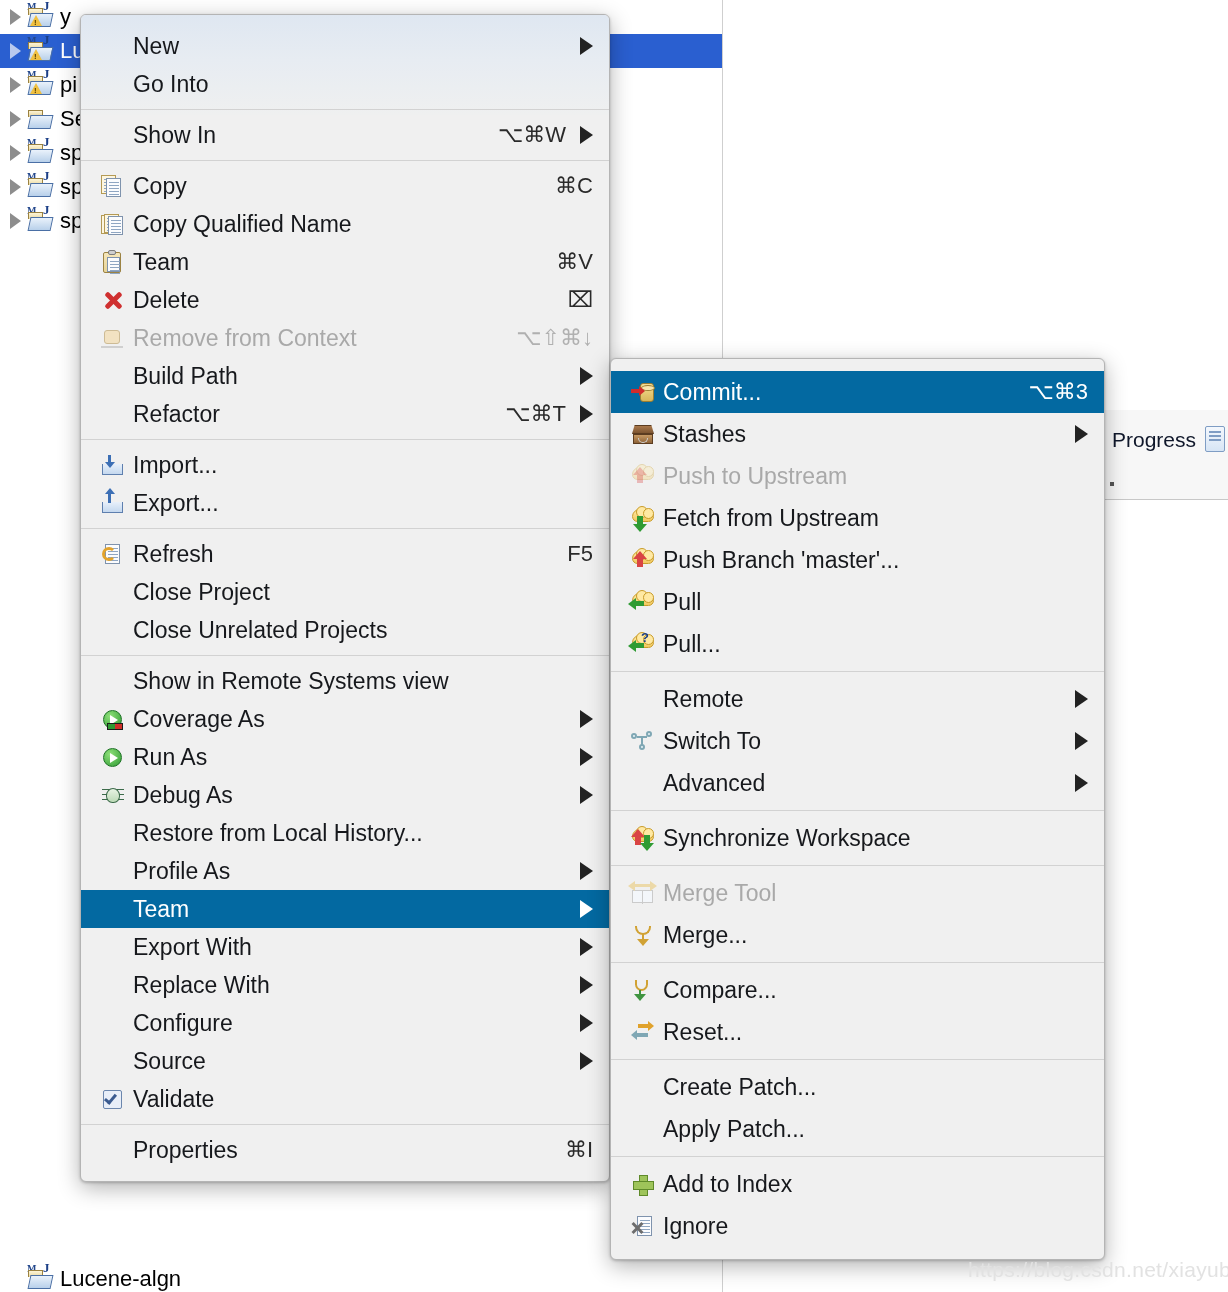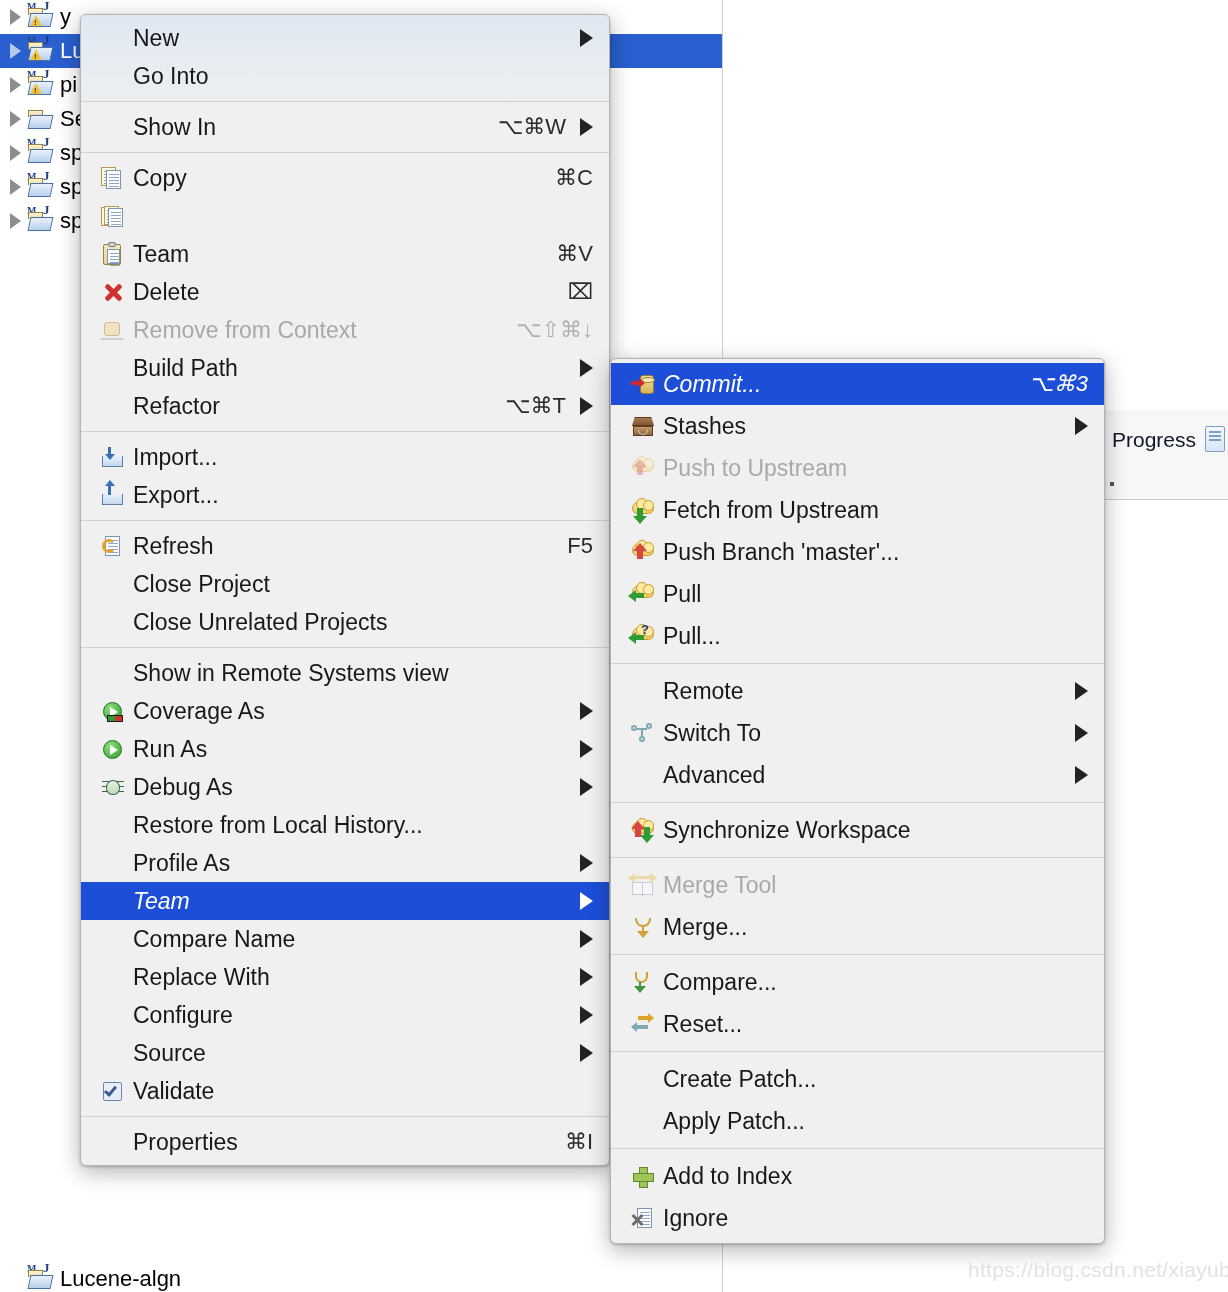--- a/index.html
+++ b/index.html
@@ -88,40 +88,40 @@
   }
   .progress-dot { position:absolute; left:8px; top:72px; width:4px; height:4px; background:#555; }
 
   
   .menu {
     position:absolute;
     background:#f0f0f0;
     border:1px solid #b4b4b4;
     border-radius:6px;
     box-shadow: 0 6px 22px rgba(0,0,0,.30), 0 1px 3px rgba(0,0,0,.22);
-    padding: 4px 0;
+    padding: 12px 0;
     overflow:hidden;
   }
   .menu-main { left:80px; top:14px; width:530px; }
   .menu-main .topgrad {
     position:absolute; left:0; top:0; right:0; height:100px;
     background: linear-gradient(180deg,#dfe7f1 0%, #e7ecf2 45%, #eff0f0 100%);
     pointer-events:none;
   }
   .menu-sub { left:610px; top:358px; width:495px; }
 
   .menu-inner { position:relative; }
 
   .mi {
     position:relative; display:flex; align-items:center;
     height: 38px; padding: 0 16px 0 16px;
     font-size: 23px; color:#16181c; white-space:nowrap;
   }
   .mi.sub-wide { height: 42px; }
-  .mi.hl { background:#1d4ed8; color:#ffffff;font-style:italic; }
+  .mi.hl { background:#0369a1; color:#ffffff; }
   .mi.dis { color:#a9a9a9; }
   .mi .ico {
     width: 34px; flex:0 0 34px; height:26px; position:relative; margin-right:2px;
   }
   .mi .lbl { flex:1 1 auto; overflow:hidden; }
   .mi .accel {
     margin-left: 14px; font-size:22px; color:#2a2a2a; letter-spacing:0px;
   }
   .mi.hl .accel { color:#ffffff; }
   .mi.dis .accel { color:#b0b0b0; }
@@ -536,20 +536,21 @@
           <span class="accel">⌘C</span>
         </div>
         <div class="mi ">
           <span class="ico">
             <span class="ic i-copyq">
               <span class="doc back"></span>
               <span class="doc back2"></span>
               <span class="doc front"></span>
             </span>
           </span>
+          <span class="lbl">Copy Qualified Name</span>
         </div>
         <div class="mi ">
           <span class="ico">
             <span class="ic i-paste">
               <span class="board"></span>
               <span class="clip"></span>
               <span class="doc"></span>
             </span>
           </span>
           <span class="lbl">Team</span>
@@ -664,21 +665,21 @@
           <span class="lbl">Profile As</span>
           <span class="arrow"></span>
         </div>
         <div class="mi  hl">
           <span class="ico"></span>
           <span class="lbl">Team</span>
           <span class="arrow"></span>
         </div>
         <div class="mi ">
           <span class="ico"></span>
-          <span class="lbl">Compare Name</span>
+          <span class="lbl">Export With</span>
           <span class="arrow"></span>
         </div>
         <div class="mi ">
           <span class="ico"></span>
           <span class="lbl">Replace With</span>
           <span class="arrow"></span>
         </div>
         <div class="mi ">
           <span class="ico"></span>
           <span class="lbl">Configure</span>

